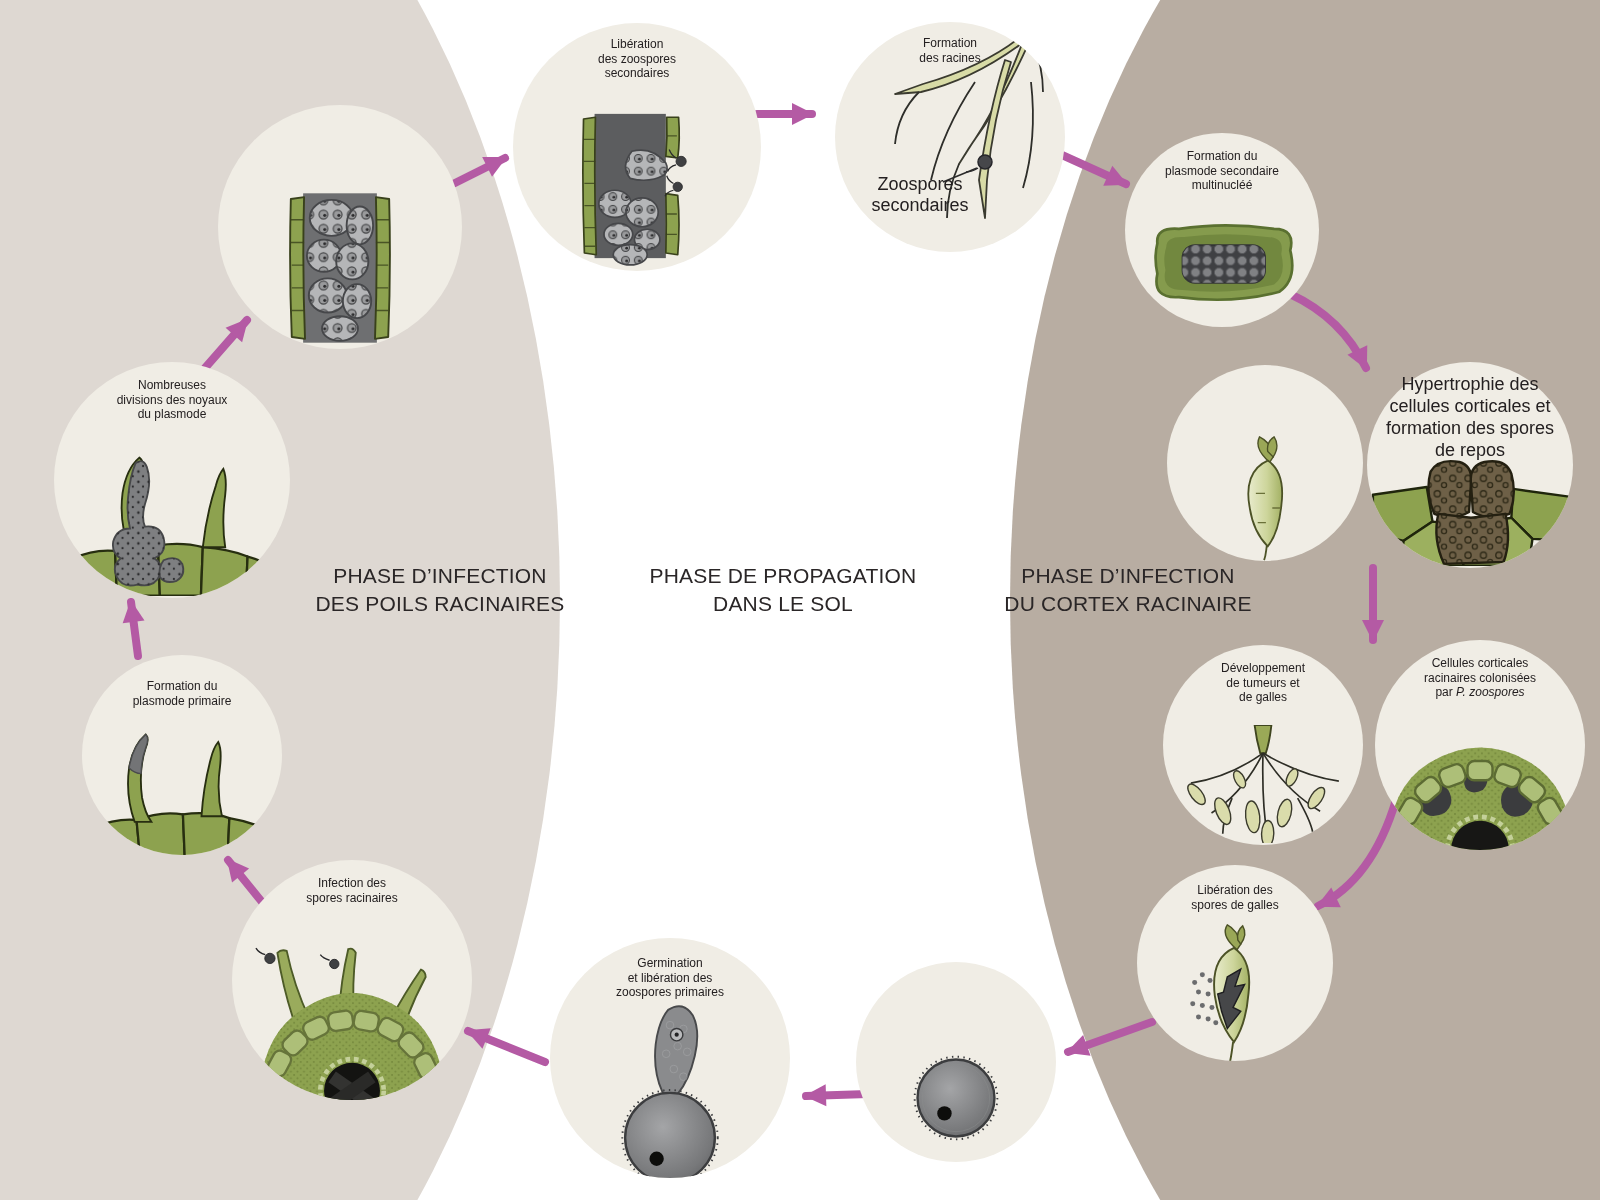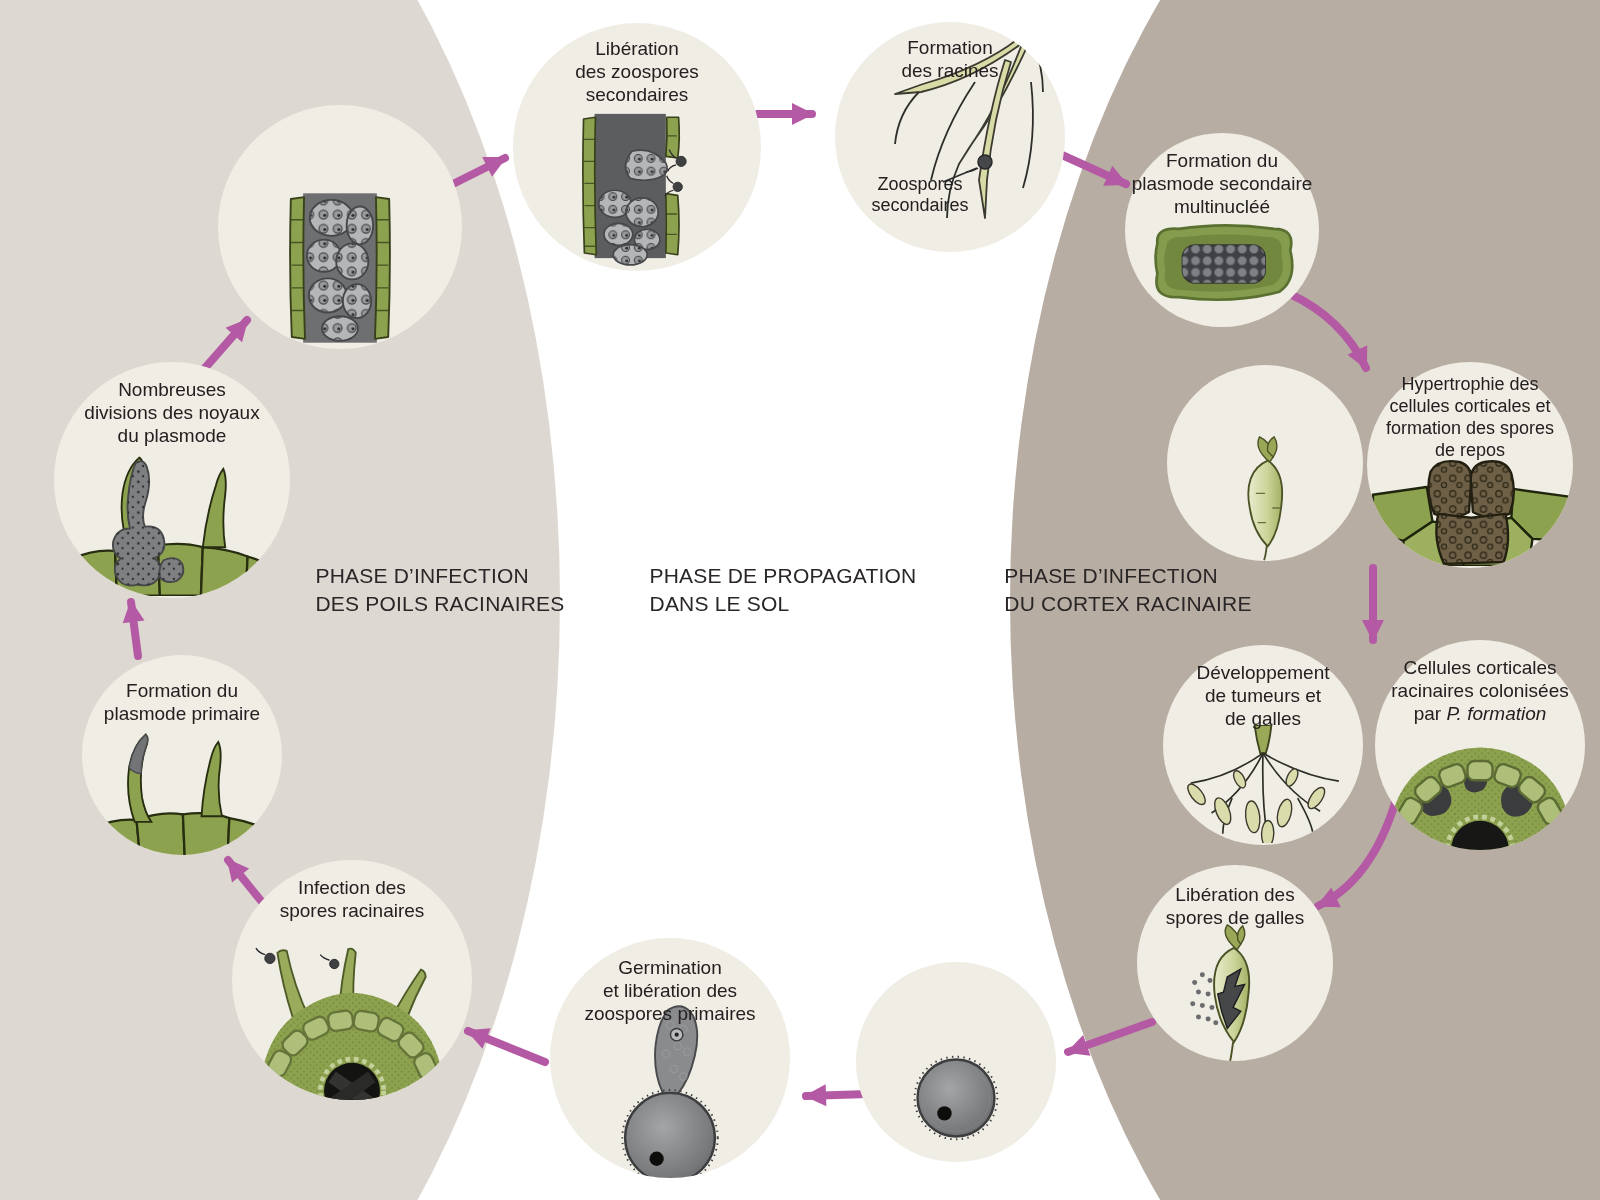--- a/index.html
+++ b/index.html
@@ -15,25 +15,25 @@
   #region-left{left:-560px;top:-300px;width:1120px;height:1800px;background:var(--left-region)}
   #region-right{left:1010px;top:-300px;width:1180px;height:1800px;background:var(--right-region)}
   #arrows{position:absolute;left:0;top:0;width:1600px;height:1200px;pointer-events:none}
   .arrow{fill:none;stroke:var(--arrow);stroke-width:8;stroke-linecap:round}
   .node{position:absolute}
   .circle-bg{position:absolute;inset:0;border-radius:50%;background:var(--circle)}
   .illus-clip{position:absolute;inset:0;border-radius:50%;overflow:hidden}
   .illus{position:absolute;left:50%;transform:translateX(-50%)}
   .node-label{
     position:absolute;left:50%;transform:translateX(-50%);white-space:pre;
-    text-align:center;font-size:19px;line-height:1.22;color:var(--text);z-index:2;
+    text-align:center;font-size:12px;line-height:1.22;color:var(--text);z-index:2;
   }
   .sublabel{position:absolute;white-space:pre;text-align:center;font-size:18px;line-height:1.15;color:var(--text);z-index:2}
   .phase{
-    position:absolute;transform:translateX(-50%);white-space:pre;text-align:left;
+    position:absolute;transform:translateX(-50%);white-space:pre;text-align:center;
     font-size:21px;line-height:1.32;color:#2a2627;letter-spacing:.2px;
   }
   .sp-italic{font-style:italic}
   
   #n1{left:218px;top:105px;width:244px;height:244px}   #n1 .node-label{top:16px}  #n1 .illus{top:84px}
   #n2{left:513px;top:23px;width:248px;height:248px}    #n2 .node-label{top:14px}  #n2 .illus{top:82px}
   #n3{left:835px;top:22px;width:230px;height:230px}    #n3 .node-label{top:14px}  #n3 .illus{top:0;height:230px}
   #n4{left:1125px;top:133px;width:194px;height:194px}  #n4 .node-label{top:16px}  #n4 .illus{top:86px}
   #n5{left:1167px;top:365px;width:196px;height:196px}  #n5 .node-label{top:14px}  #n5 .illus{top:70px}
   #n6{left:1367px;top:362px;width:206px;height:206px}  #n6 .node-label{top:12px;font-size:18px}  #n6 .illus{top:96px}
@@ -324,21 +324,21 @@
             <rect x="-13" y="-10" width="26" height="20" rx="7"></rect>
           </g>
         <g transform="translate(187.7 117.4) rotate(80)">
             <rect x="-13" y="-10" width="26" height="20" rx="7"></rect>
           </g>
       </g>
     </svg>
   </div>
   <div class="node-label"><span>Cellules corticales
 racinaires colonisées
-par </span><span class="sp-italic">P. formation</span></div>
+par </span><span class="sp-italic">P. zoospores</span></div>
 </div>
 
 <div class="node" id="n9">
   <div class="circle-bg"></div>
   <div class="illus-clip">
     <svg class="illus" width="100" height="144" viewBox="0 0 104 150">
       <path d="M50 24 C42 16 40 8 44 2 C52 6 56 14 58 22 L54 28 Z" fill="#9aa757" stroke="#4c5226" stroke-width="1.5"></path>
       <path d="M58 22 C63 15 63 8 60 3 C55 7 54 13 55 18 Z" fill="#9aa757" stroke="#4c5226" stroke-width="1.5"></path>
       <path d="M51 26 C33 34 28 52 31 76 C34 98 41 112 51 124 C59 112 64 98 66 74 C69 50 63 34 51 26 Z" fill="url(#gRoot)" stroke="#4c5226" stroke-width="2"></path>
       <path d="M50 124 C49 132 48 140 46 148" stroke="#4c5226" stroke-width="2" fill="none"></path>

